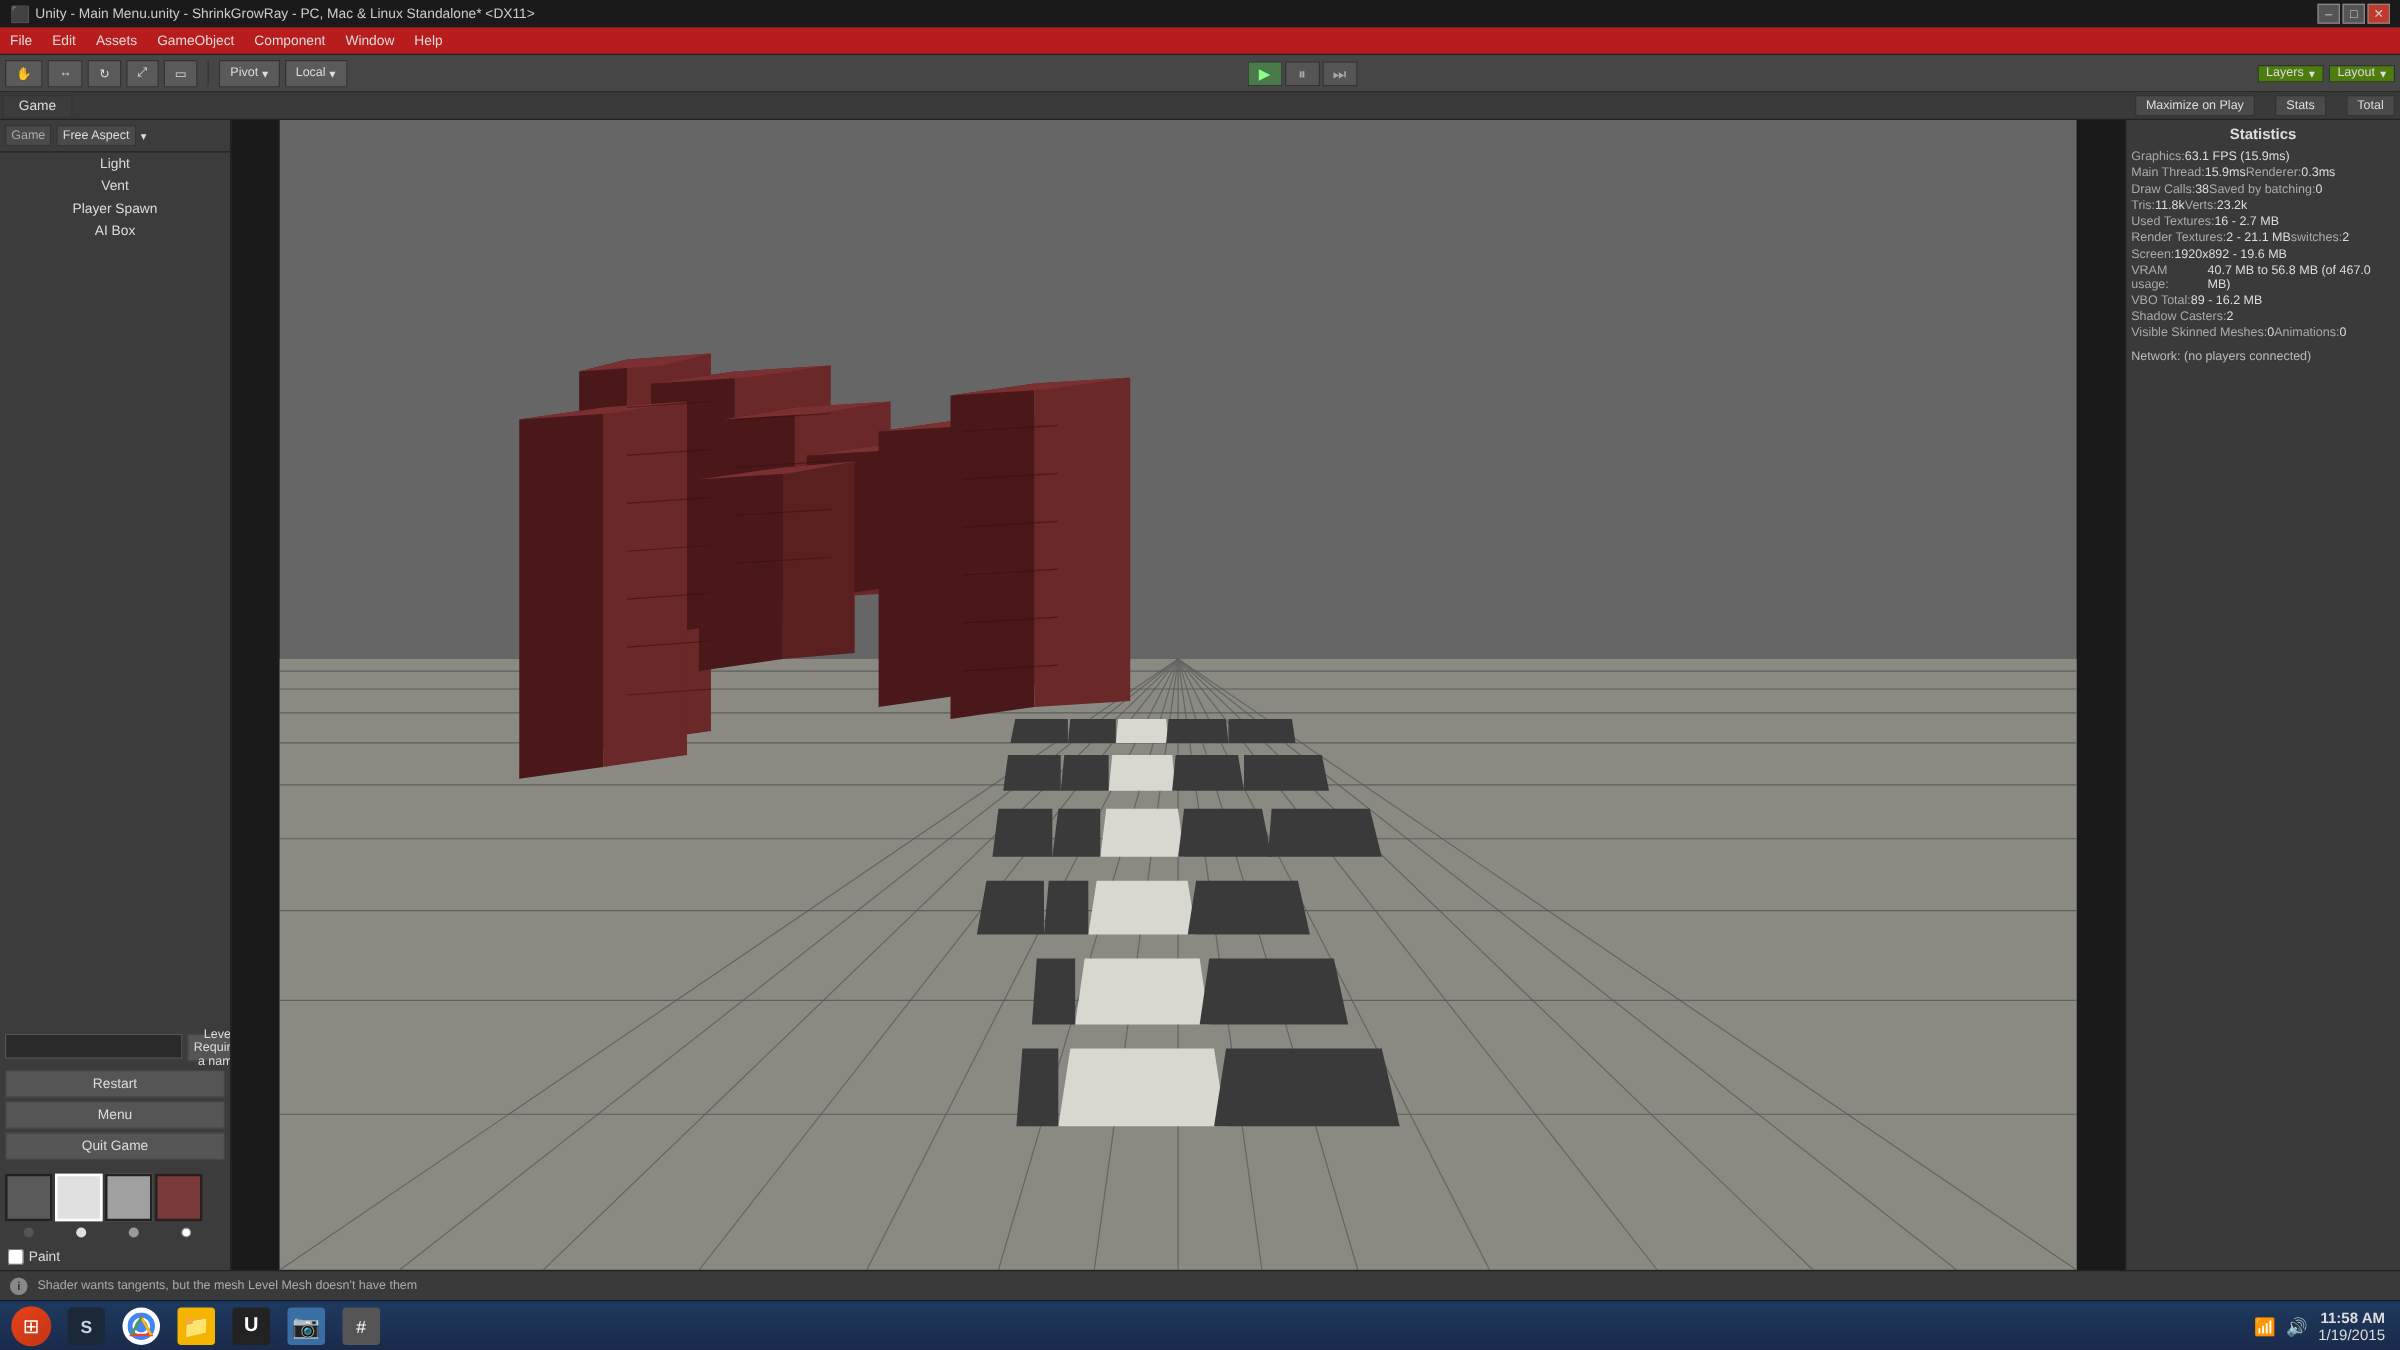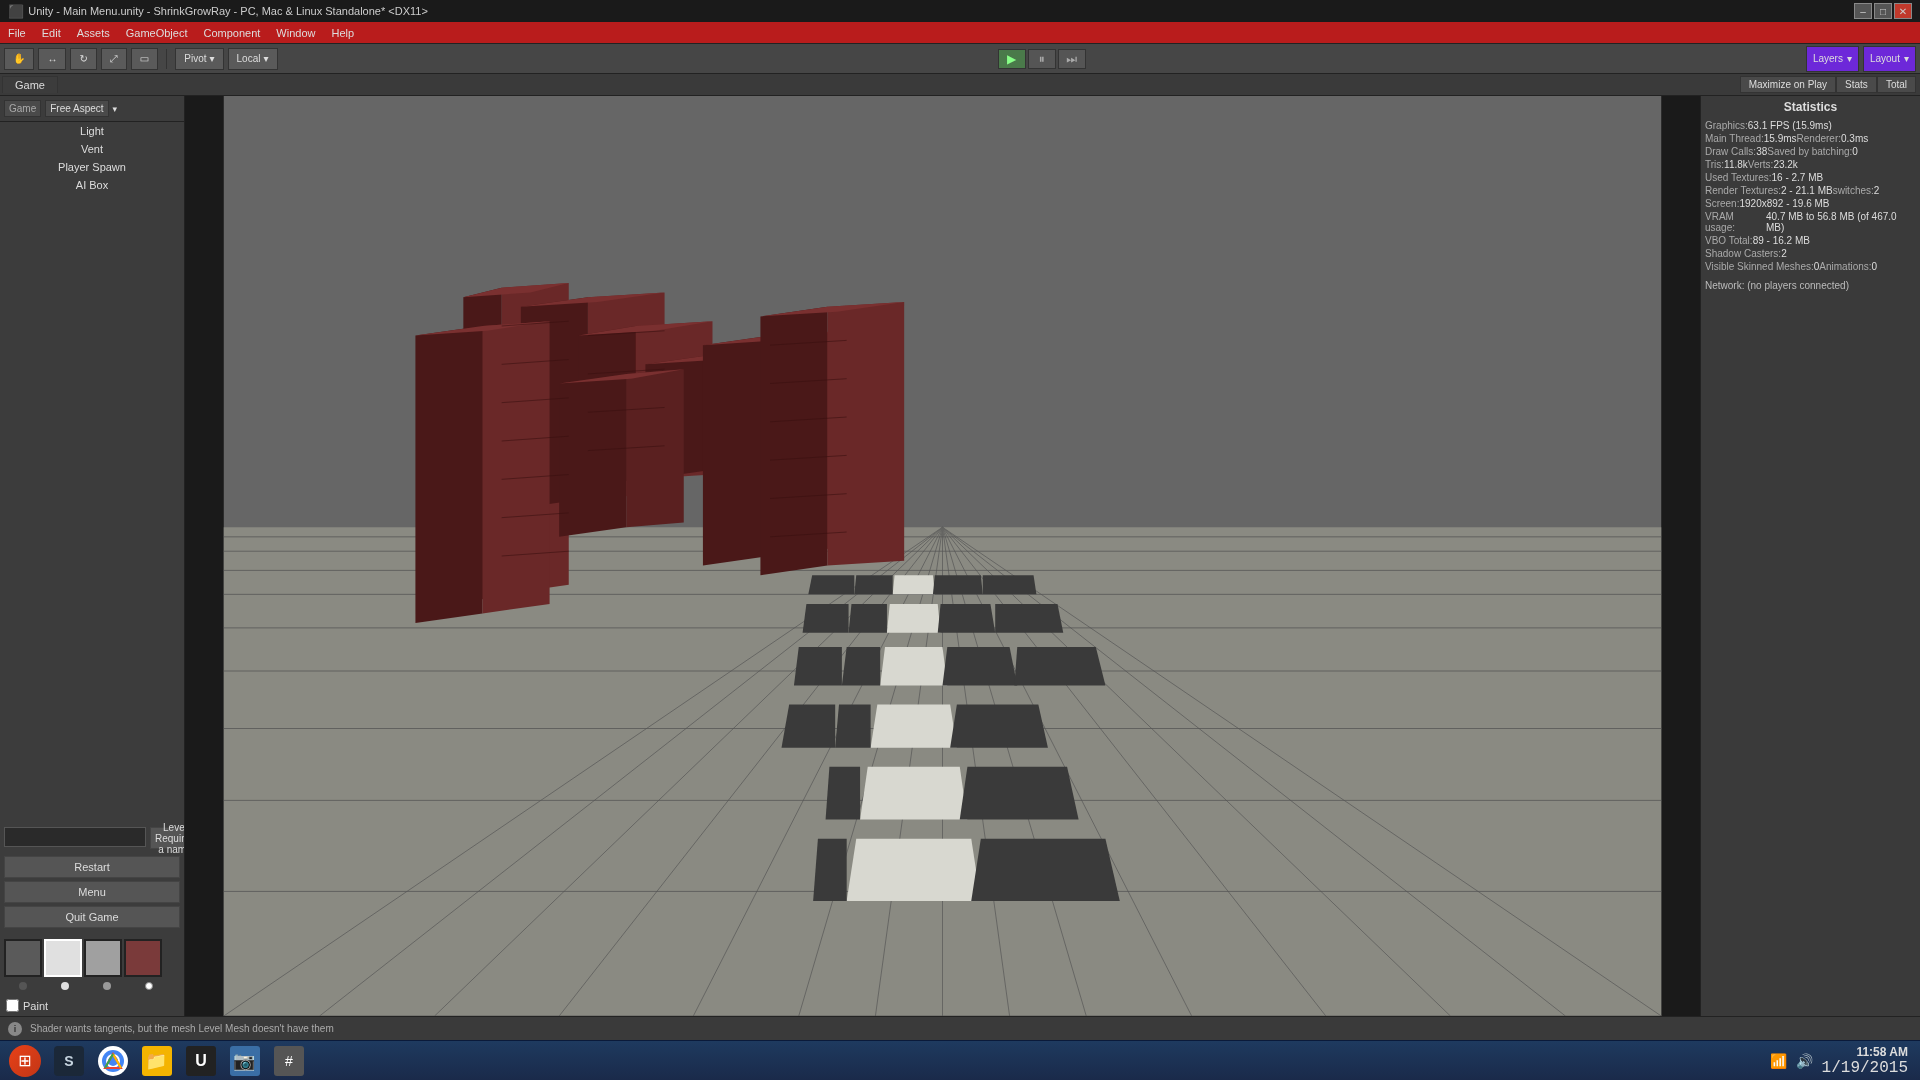--- a/index.html
+++ b/index.html
@@ -88,23 +88,23 @@
       color: #aaa;
       font-size: 12px;
     }
     .play-btn.active { background: #4a7a4a; color: #8f8; }
     #toolbar-right {
       display: flex;
       align-items: center;
       gap: 4px;
     }
     .toolbar-dropdown {
-      height: 26px;
+      height: 14px;
       padding: 0 6px;
-      background: #6d28d9;
+      background: #4d7c0f;
       border: 1px solid #333;
       color: #ddd;
       font-size: 10px;
       display: flex; align-items: center; gap: 4px;
       cursor: pointer;
     }
 
     
     #game-tab-bar {
       height: 22px;
@@ -325,21 +325,21 @@
       align-items: center;
       gap: 8px;
       padding-right: 8px;
     }
     #clock {
       text-align: right;
       font-size: 11px;
       color: #ddd;
     }
     .clock-time { font-size: 12px; font-weight: bold; }
-    .clock-date { font-size: 16px; font-family: Liberation Mono, monospace; }
+    .clock-date { font-size: 12px; }
 
     #layout-area {
       display: flex;
       flex-direction: column;
       flex: 1;
       height: calc(1080px - 22px - 22px - 30px - 40px);
     }
 
     #content-area {
       display: flex;
@@ -407,21 +407,21 @@
       <span>Layout</span>
       <span>▾</span>
     </div>
   </div>
 </div>
 
 <div id="layout-area">
 
   <div id="game-tab-bar">
     <div class="tab-label active">Game</div>
-    <div style="margin-left:auto; display:flex; gap:0; margin-right:4px;">
+    <div style="margin-left:auto; display:flex; gap:16px; margin-right:4px;">
       <div class="maximize-btn">Maximize on Play</div>
       <div class="maximize-btn">Stats</div>
       <div class="maximize-btn">Total</div>
     </div>
   </div>
 
   <div id="content-area">
 
     <div id="left-panel">
 

